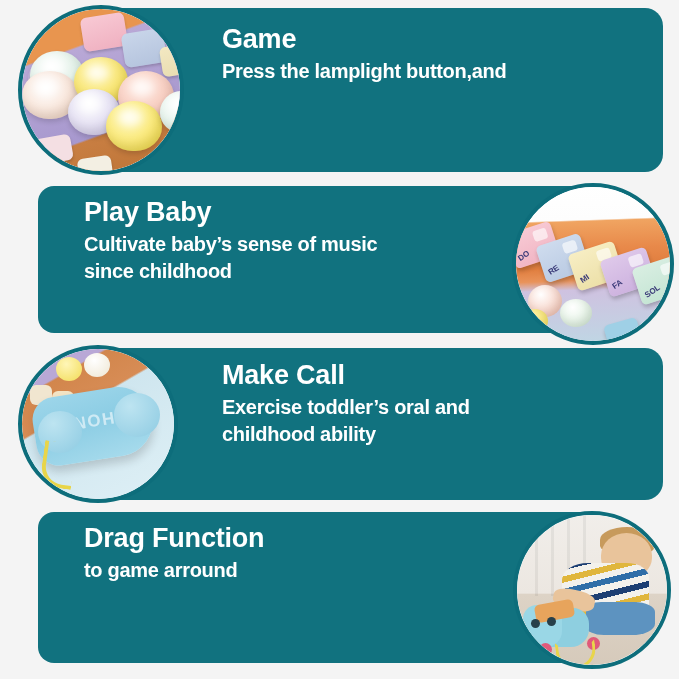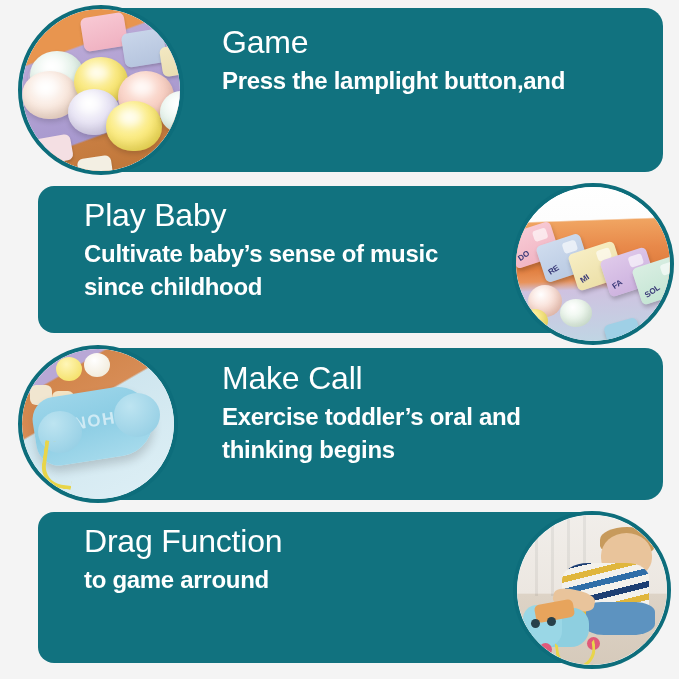--- a/index.html
+++ b/index.html
@@ -29,32 +29,32 @@
     border-radius: 16px;
     box-sizing: border-box;
   }
 
   .card-text {
     position: absolute;
     color: #ffffff;
   }
 
   .card-title {
-    font-size: 32px;
-    font-weight: 400;
+    font-size: 27px;
+    font-weight: 700;
     letter-spacing: -0.2px;
     line-height: 1.18;
     white-space: nowrap;
     color: #ffffff;
     margin: 0 0 2px 0;
     font-family: "Liberation Sans", sans-serif;
   }
 
   .card-desc {
-    font-size: 24px;
+    font-size: 20px;
     font-weight: 700;
     line-height: 1.38;
     color: #ffffff;
     margin: 0;
     letter-spacing: -0.3px;
     font-family: "Liberation Sans", sans-serif;
   }
   .card-desc .line { display: block; }
 
   
@@ -375,21 +375,21 @@
       <div class="earpiece" style="left:16px; top:62px; width:44px; height:42px;"></div>
       <div class="earpiece" style="left:92px; top:44px; width:46px; height:44px;"></div>
       <div class="cord"></div>
     </div>
   </div>
 
   <div class="card-text" style="left:222px; top:360px; width:420px;">
     <p class="card-title">Make Call</p>
     <p class="card-desc">
       <span class="line">Exercise toddler’s oral and</span>
-      <span class="line">thinking begins</span>
+      <span class="line">childhood ability</span>
     </p>
   </div>
 
   <div class="feature-card" style="left:38px; top:512px; width:567px; height:151px;">
   </div>
 
   <div class="photo-circle p4" style="left:513px; top:511px; width:158px; height:158px;">
     <div class="photo-inner">
       <div class="p4-bg"></div>
       <div class="wall-line" style="left:18px;"></div>

